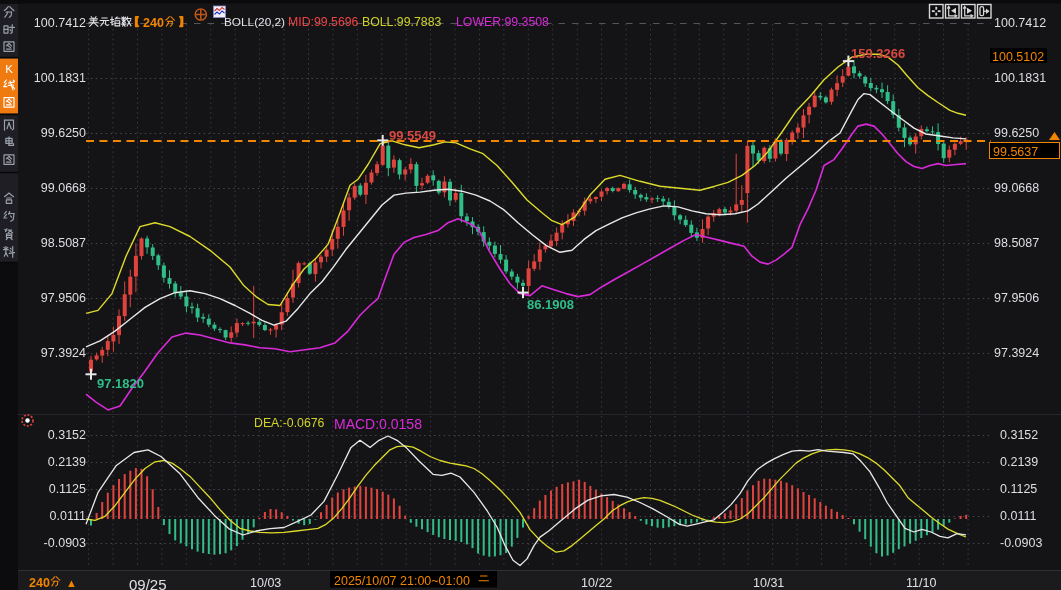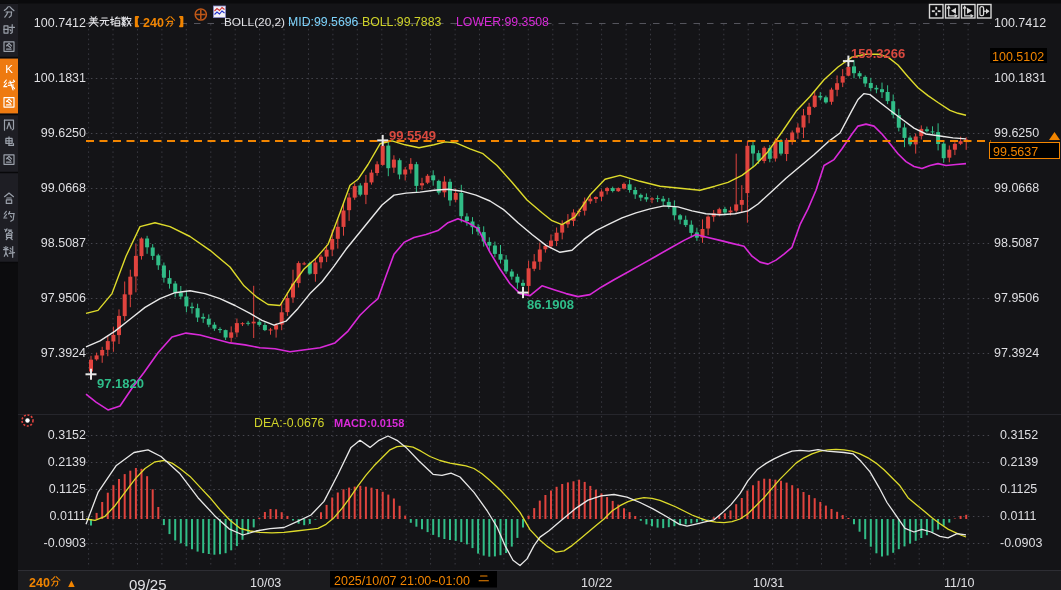--- a/index.html
+++ b/index.html
@@ -739,25 +739,25 @@
     <div style="position:absolute;left:990px;top:47.5px;width:57px;height:15px;background:#000;"></div>
     <div class="t" style="left:992px;top:48.5px;color:#f28500;font-size:12.5px;font-weight:400;">100.5102</div>
     <div style="position:absolute;left:989px;top:141.5px;width:71px;height:17px;background:#000;border:1px solid #f28500;"></div>
     <div class="t" style="left:993px;top:143.5px;color:#f28500;font-size:12.5px;font-weight:400;">99.5637</div>
     <div class="t" style="left:97px;top:376px;color:#2fbe8a;font-size:13px;font-weight:700;">97.1820</div>
     <div class="t" style="left:527px;top:297px;color:#2fbe8a;font-size:13px;font-weight:700;">86.1908</div>
     <div class="t" style="left:389px;top:127.5px;color:#d9493f;font-size:13px;font-weight:700;">99.5549</div>
     <div class="t" style="left:851px;top:46px;color:#d9493f;font-size:13px;font-weight:700;">159.3266</div>
     <div class="t" style="left:143px;top:14.8px;color:#f28500;font-size:12.5px;font-weight:700;">240</div>
     <div class="t" style="left:224px;top:15.2px;color:#e4e4e8;font-size:11.8px;font-weight:400;">BOLL(20,2)</div>
-    <div class="t" style="left:288px;top:15px;color:#7dd3fc;font-size:12.3px;font-weight:400;text-align:right;">MID:99.5696</div>
+    <div class="t" style="left:288px;top:15px;color:#ef4444;font-size:12.3px;font-weight:400;text-align:right;">MID:99.5696</div>
     <div class="t" style="left:362px;top:15px;color:#cfd32a;font-size:12.3px;font-weight:400;">BOLL:99.7883</div>
     <div class="t" style="left:456px;top:15px;color:#d92ad9;font-size:12.3px;font-weight:400;">LOWER:99.3508</div>
     <div class="t" style="left:254px;top:416px;color:#cfd32a;font-size:12.3px;font-weight:400;">DEA:-0.0676</div>
-    <div class="t" style="left:334px;top:416px;color:#d92ad9;font-size:11px;font-weight:700;">MACD:0.0158</div>
+    <div class="t" style="left:334px;top:416px;color:#d92ad9;font-size:14px;font-weight:400;">MACD:0.0158</div>
     <div class="t" style="left:29px;top:574.5px;color:#f28500;font-size:12.5px;font-weight:700;">240</div>
     <div class="t" style="left:66px;top:575.5px;color:#f28500;font-size:11px;font-weight:400;">▲</div>
     <div class="t" style="left:108px;top:574.5px;color:#e0e0e4;font-size:15px;font-weight:400;margin-left:21px;">09/25</div>
     <div class="t" style="left:250px;top:574.5px;color:#e0e0e4;font-size:12.5px;font-weight:400;">10/03</div>
     <div class="t" style="left:581px;top:574.5px;color:#e0e0e4;font-size:12.5px;font-weight:400;">10/22</div>
     <div class="t" style="left:753px;top:574.5px;color:#e0e0e4;font-size:12.5px;font-weight:400;">10/31</div>
-    <div class="t" style="left:906px;top:574.5px;color:#e0e0e4;font-size:12.5px;font-weight:400;margin-left:38px;">11/10</div>
+    <div class="t" style="left:906px;top:574.5px;color:#e0e0e4;font-size:12.5px;font-weight:400;">11/10</div>
     <div class="t" style="left:334px;top:572.5px;color:#f28500;font-size:12.5px;font-weight:400;text-align:center;">2025/10/07 21:00~01:00</div>
 </div>
 </body></html>

